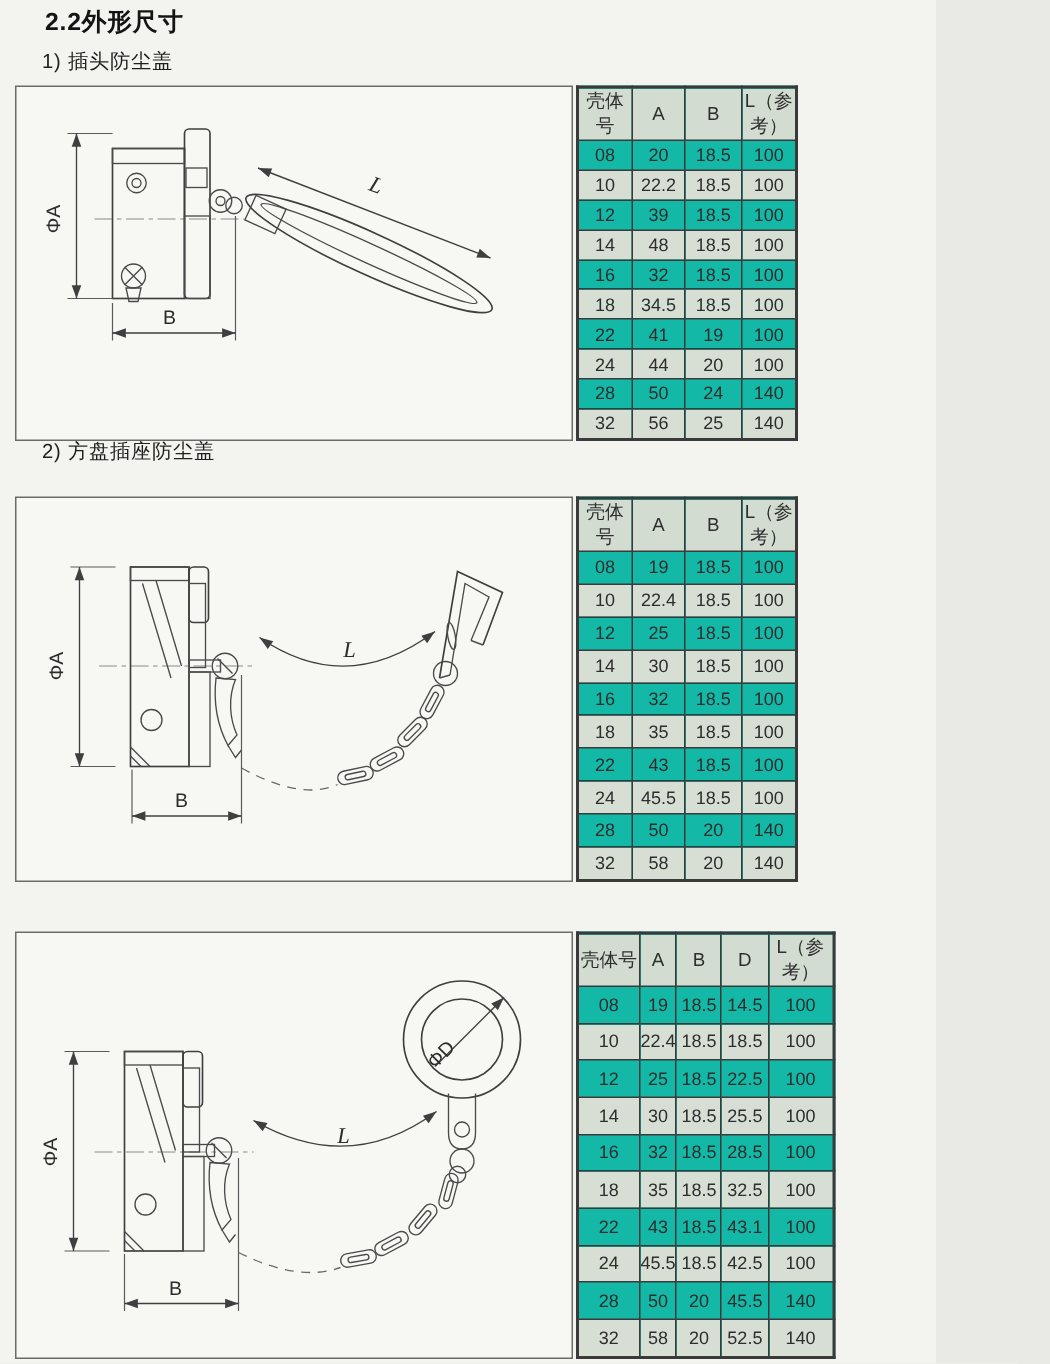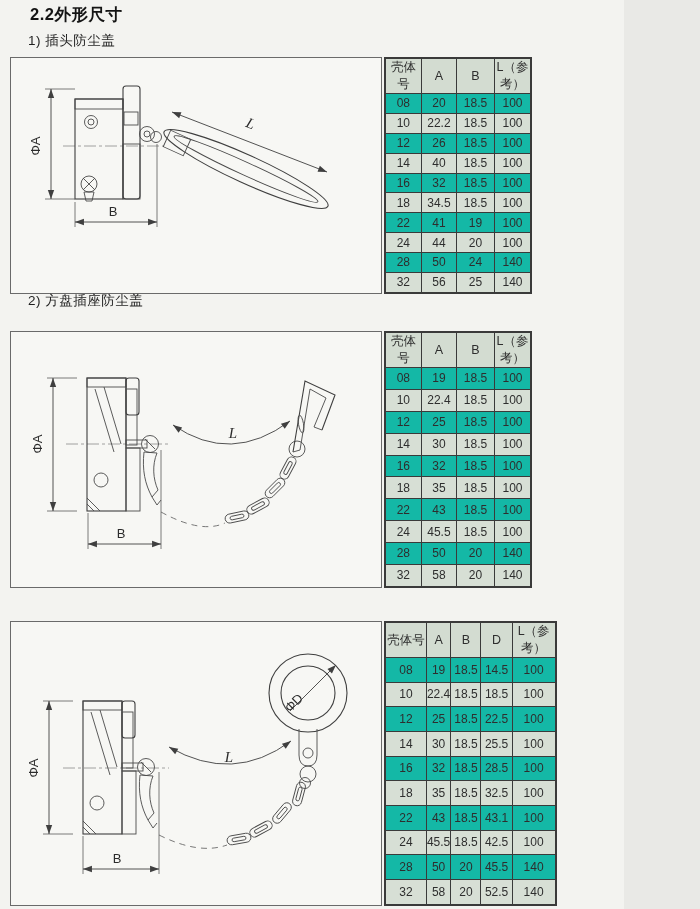--- a/index.html
+++ b/index.html
@@ -128,27 +128,27 @@
             <td>100</td>
           </tr>
           <tr>
             <td>10</td>
             <td>22.2</td>
             <td>18.5</td>
             <td>100</td>
           </tr>
           <tr>
             <td>12</td>
-            <td>26</td>
+            <td>39</td>
             <td>18.5</td>
             <td>100</td>
           </tr>
           <tr>
             <td>14</td>
-            <td>40</td>
+            <td>48</td>
             <td>18.5</td>
             <td>100</td>
           </tr>
           <tr>
             <td>16</td>
             <td>32</td>
             <td>18.5</td>
             <td>100</td>
           </tr>
           <tr>

